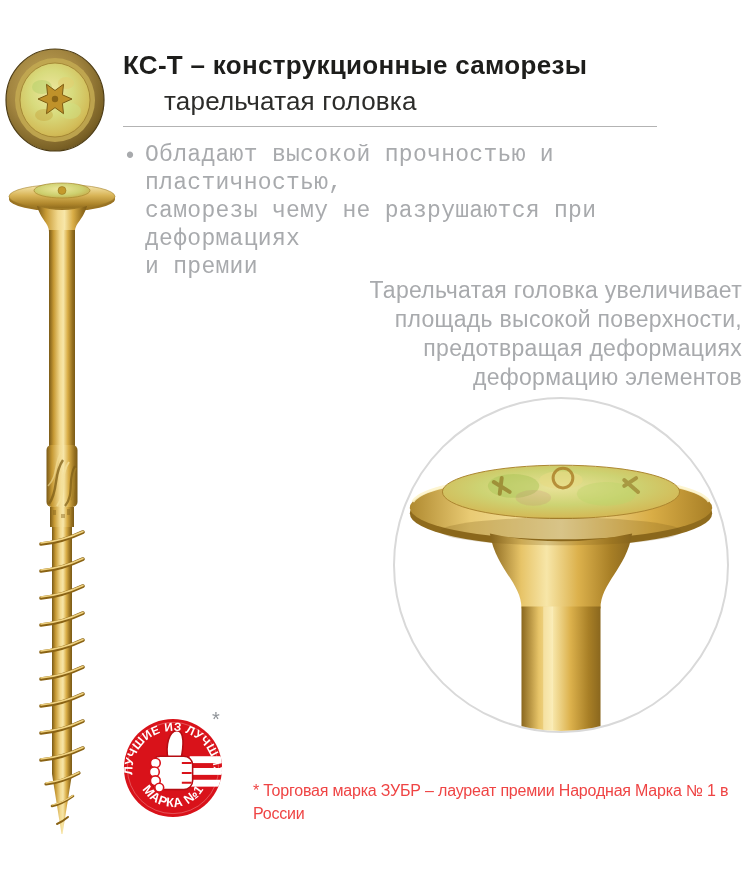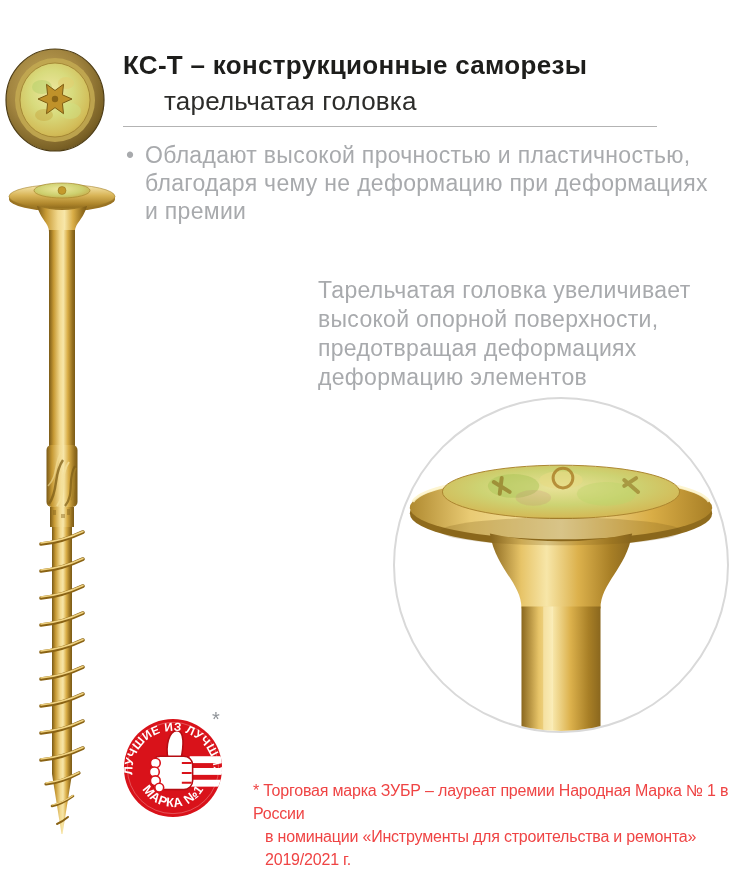--- a/index.html
+++ b/index.html
@@ -15,24 +15,24 @@
     font-size:26px;font-weight:bold;color:#1d1d1b;letter-spacing:.3px;line-height:30px;margin:0;
   }
   .subtitle{
     position:absolute;left:123px;top:86px;width:580px;
     font-size:26px;font-weight:400;color:#2c2c2a;letter-spacing:.2px;line-height:30px;margin-left:41px;
   }
   .divider{position:absolute;left:123px;top:126px;width:534px;height:1px;background:#b3b3b3;}
   
   .feature{position:absolute;left:124px;top:141px;width:600px;color:#a8aaad;}
   .feature .bullet{position:absolute;left:2px;top:0;font-size:23px;line-height:28px;}
-  .feature .lines{margin-left:21px;font-size:23px;line-height:28px;letter-spacing:.3px;}
+  .feature .lines{margin-left:21px;font-size:23px;line-height:28px;letter-spacing:.3px;font-family:Liberation Mono, monospace;}
   
   .callout{
-    position:absolute;left:318px;top:276px;width:424px;text-align:left;
+    position:absolute;left:318px;top:276px;width:424px;text-align:right;
     font-size:23px;line-height:29px;color:#a8aaad;letter-spacing:.3px;
   }
   
   .detail-circle{
     position:absolute;left:393px;top:397px;width:336px;height:336px;box-sizing:border-box;
     border:2px solid #d9d9d9;border-radius:50%;overflow:hidden;background:#ffffff;
   }
   .detail-circle svg{display:block;width:100%;height:100%;}
   
   .screw{position:absolute;left:1px;top:176px;width:122px;height:668px;}
@@ -78,28 +78,28 @@
   </svg>
 
   <h1 class="title">КС-Т – конструкционные саморезы</h1>
   <div class="subtitle">тарельчатая головка</div>
   <div class="divider"></div>
 
   <div class="feature">
     <span class="bullet">•</span>
     <div class="lines">
       <div>Обладают высокой прочностью и пластичностью,</div>
-      <div>благодаря чему не деформацию при деформациях</div>
+      <div>саморезы чему не разрушаются при деформациях</div>
       <div>и премии</div>
     </div>
   </div>
 
   <div class="callout">
     <div>Тарельчатая головка увеличивает</div>
-    <div>высокой опорной поверхности,</div>
+    <div>площадь высокой поверхности,</div>
     <div>предотвращая деформациях</div>
     <div>деформацию элементов</div>
   </div>
 
   <svg class="screw" viewBox="0 0 122 668">
     <defs>
       <linearGradient id="goldH" x1="0" y1="0" x2="1" y2="0">
         <stop offset="0" stop-color="#7a5a17"></stop>
           <stop offset="0.18" stop-color="#c79a35"></stop>
         <stop offset="0.42" stop-color="#f2d98f"></stop>
@@ -250,16 +250,15 @@
       <textPath href="#arcTop" startOffset="50%" text-anchor="middle">ЛУЧШИЕ ИЗ ЛУЧШИХ</textPath>
     </text>
     <text font-size="13" font-weight="bold" fill="#ffffff" letter-spacing="0.5" font-family="Liberation Sans, sans-serif">
       <textPath href="#arcBottom" startOffset="50%" text-anchor="middle">МАРКА №1</textPath>
     </text>
   </svg>
   <div class="badge-asterisk">*</div>
 
   <div class="footnote">
     <div class="fn1">* Торговая марка ЗУБР – лауреат премии Народная Марка № 1 в России</div>
-    <div class="fn2">в номинации «Инструменты для строительства и ремонта» 2019/2021 г.</div>
   </div>
 
 </div>
 
 </body></html>

